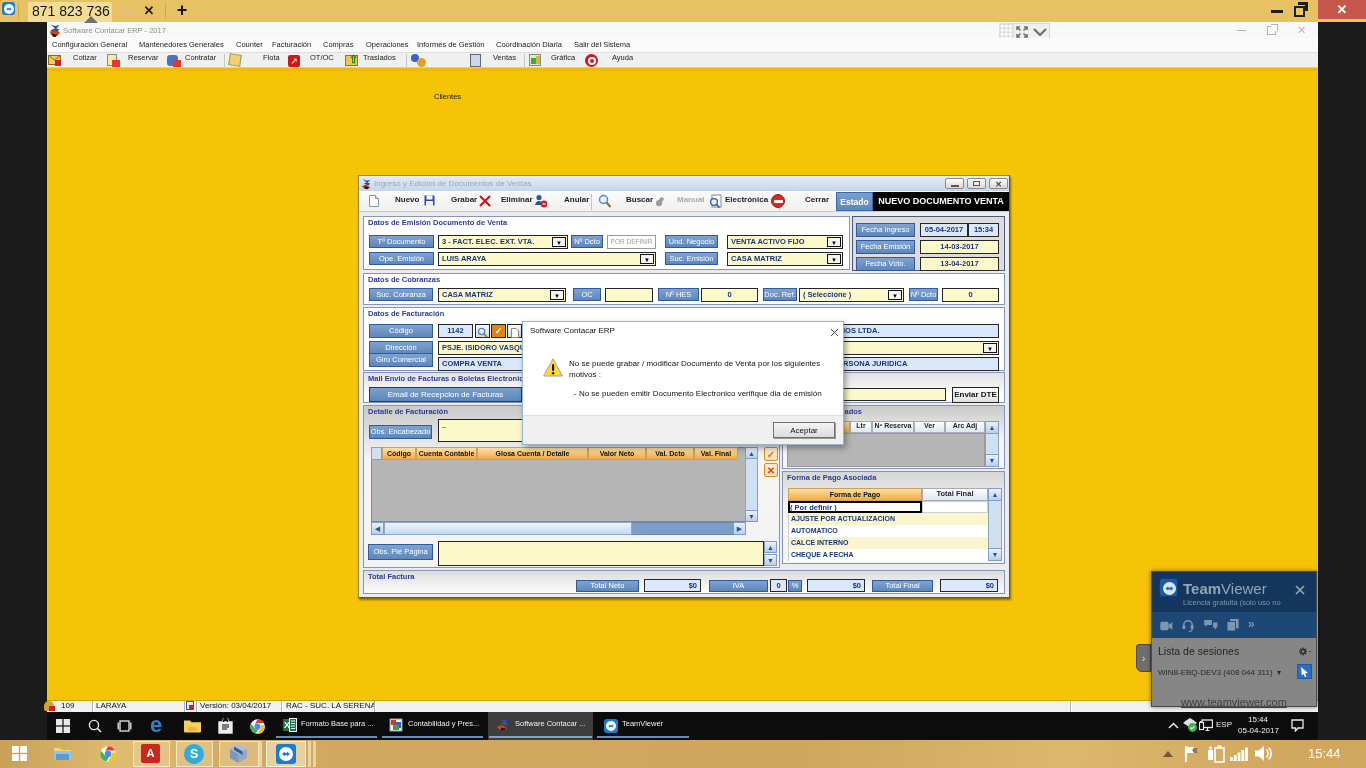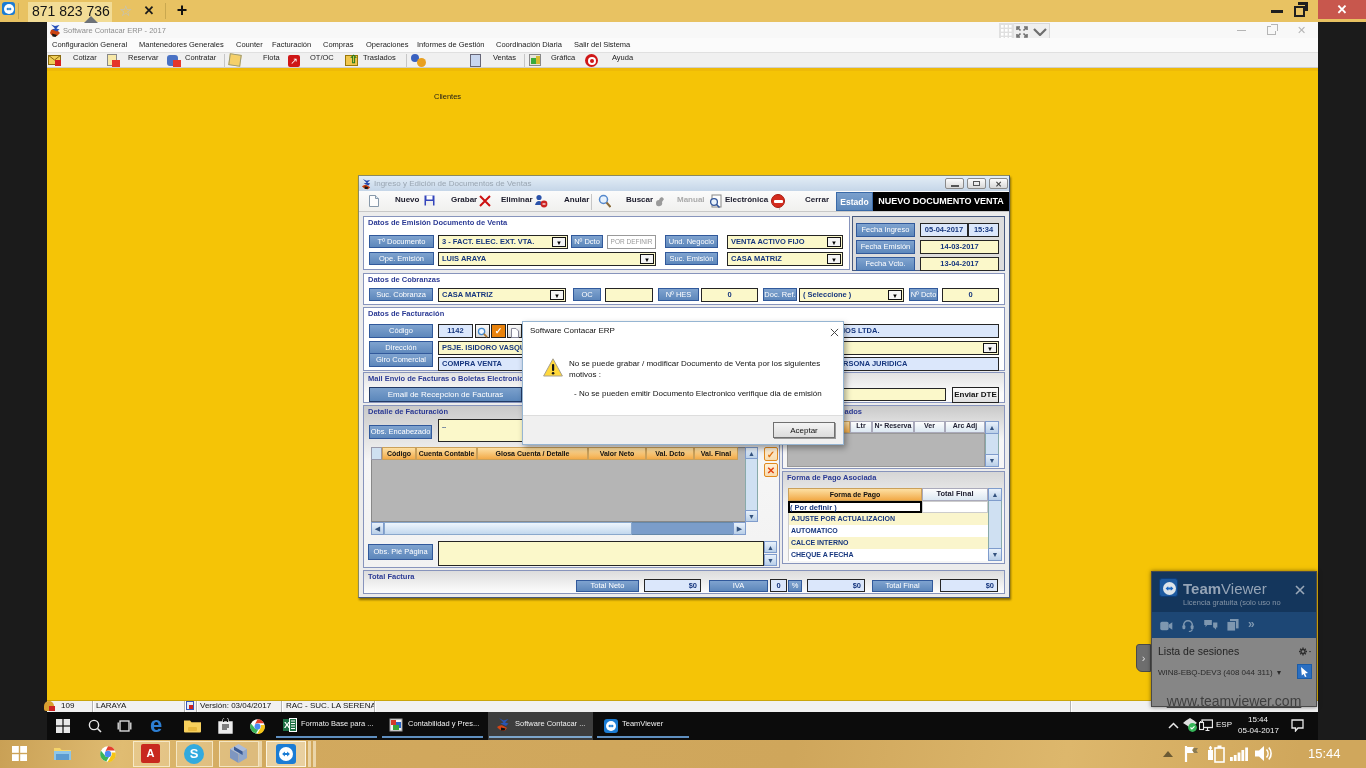--- a/index.html
+++ b/index.html
@@ -712,15 +712,15 @@
         <circle cx="5" cy="5.5" r="2" fill="none" stroke="#2a2a2a" stroke-width="1.3"></circle>
         <g stroke="#2a2a2a" stroke-width="1.3">
           <path d="M5 1.5 v1.4 M5 8.1 v1.4 M1 5.5 h1.4 M7.6 5.5 h1.4 M2.2 2.7 l1 1 M6.8 7.3 l1 1 M7.8 2.7 l-1 1 M3.2 7.3 l-1 1"></path>
         </g>
         <path d="M11 5 h2 l-1 1.4z" fill="#2a2a2a"></path>
       </svg>
     <div class="abs" style="left:6px;top:96px;font-size:8px;color:#2a2a2a;white-space:nowrap;">WIN8-EBQ-DEV3 (408 044 311)&nbsp; ▾</div>
     <div class="abs" style="left:145px;top:92px;width:15px;height:15px;background:#2a6fc2;border:1px solid #1a5ca8;"><svg style="margin:2px 3px;" width="8" height="10" viewBox="0 0 8 10">
           <path d="M0 0 L7 6 L4 6.5 L5.5 9.5 L4 10 L2.6 7 L0.8 8.6z" fill="#fff"></path>
         </svg></div>
-    <div class="abs" style="left:0;top:120px;width:164px;height:14px;text-align:center;"><span style="font-size:14px;color:#3f3f3f;text-decoration:underline;">www.teamviewer.com</span></div>
+    <div class="abs" style="left:0;top:120px;width:164px;height:14px;text-align:center;"><span style="font-size:11px;color:#3f3f3f;text-decoration:underline;">www.teamviewer.com</span></div>
   </div>
 </div>
 
 </body></html>

